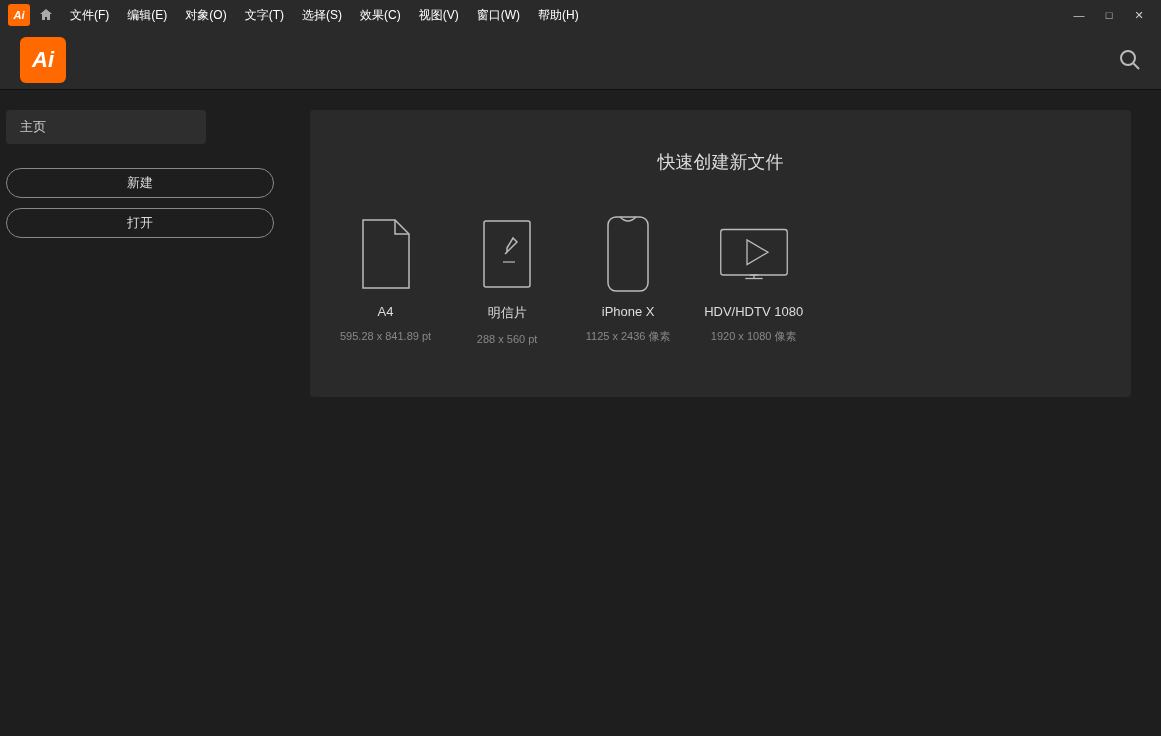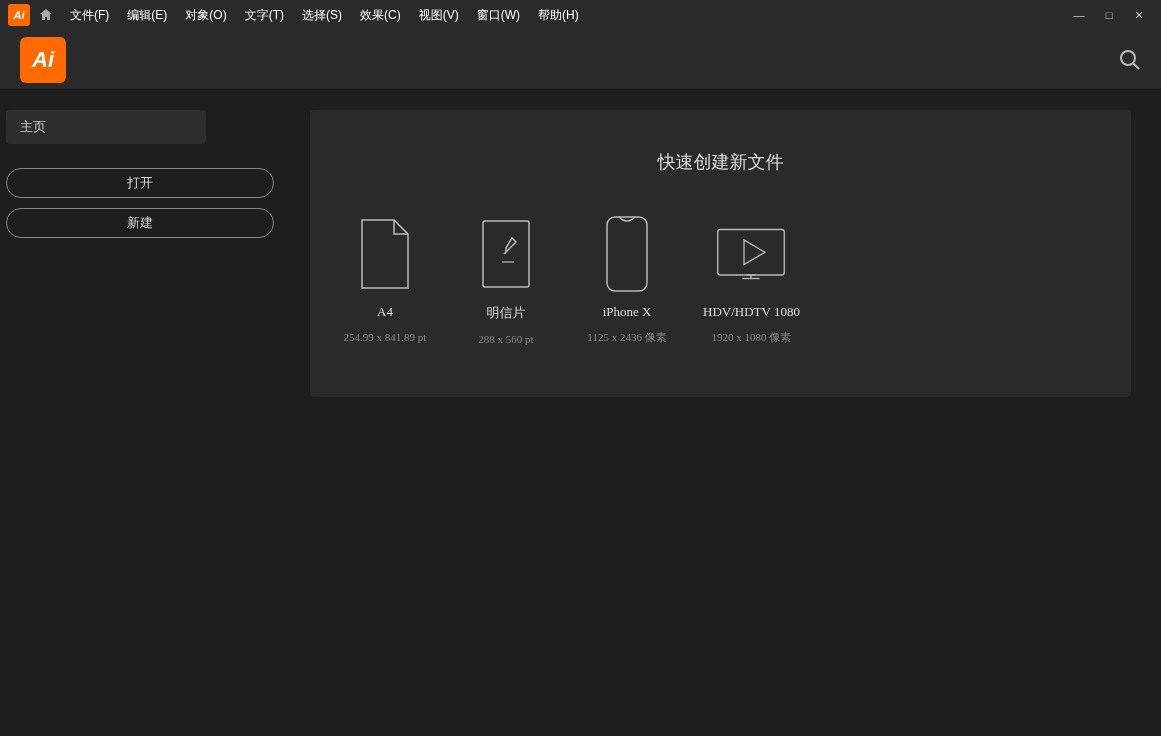--- a/index.html
+++ b/index.html
@@ -159,21 +159,20 @@
       display: flex;
       flex-direction: column;
     }
 
     
     .quick-create-panel {
       background: #2a2a2a;
       border-radius: 4px;
       padding: 40px 30px 50px;
       flex: 0 0 auto;
-      font-family: Liberation Serif, serif;
     }
     .panel-title {
       text-align: center;
       font-size: 18px;
       color: #ddd;
       margin-bottom: 40px;
       font-weight: 400;
     }
     .presets-row {
       display: flex;
@@ -251,39 +250,39 @@
       <line x1="14.5" y1="14.5" x2="20" y2="20"></line>
     </svg>
   </div>
 </div>
 
 <div class="main-layout">
 
   <div class="sidebar">
     <div class="sidebar-section-label">主页</div>
     <div class="sidebar-buttons">
+      <div class="sidebar-btn">新建</div>
       <div class="sidebar-btn">打开</div>
-      <div class="sidebar-btn">新建</div>
     </div>
   </div>
 
   <div class="content-area">
     <div class="quick-create-panel">
       <div class="panel-title">快速创建新文件</div>
       <div class="presets-row">
 
         <div class="preset-item">
           <div class="preset-icon-wrap">
             <svg width="58" height="72" viewBox="0 0 58 72" fill="none" stroke="#bbb" stroke-width="1.5">
               <path d="M6 2h32l14 14v54H6V2z"></path>
               <path d="M38 2v14h14"></path>
             </svg>
           </div>
           <div class="preset-name">A4</div>
-          <div class="preset-size">254.99 x 841.89 pt</div>
+          <div class="preset-size">595.28 x 841.89 pt</div>
         </div>
 
         <div class="preset-item">
           <div class="preset-icon-wrap">
             <svg width="52" height="72" viewBox="0 0 52 72" fill="none" stroke="#bbb" stroke-width="1.5">
               <rect x="3" y="3" width="46" height="66" rx="2"></rect>
 
               <path d="M26 30 L32 20 L36 24 L26 34 Z" stroke="#bbb" stroke-width="1.5" fill="none"></path>
               <line x1="26" y1="34" x2="24" y2="36" stroke="#bbb" stroke-width="1.5"></line>
               <line x1="22" y1="44" x2="34" y2="44" stroke="#bbb" stroke-width="1.2"></line>

